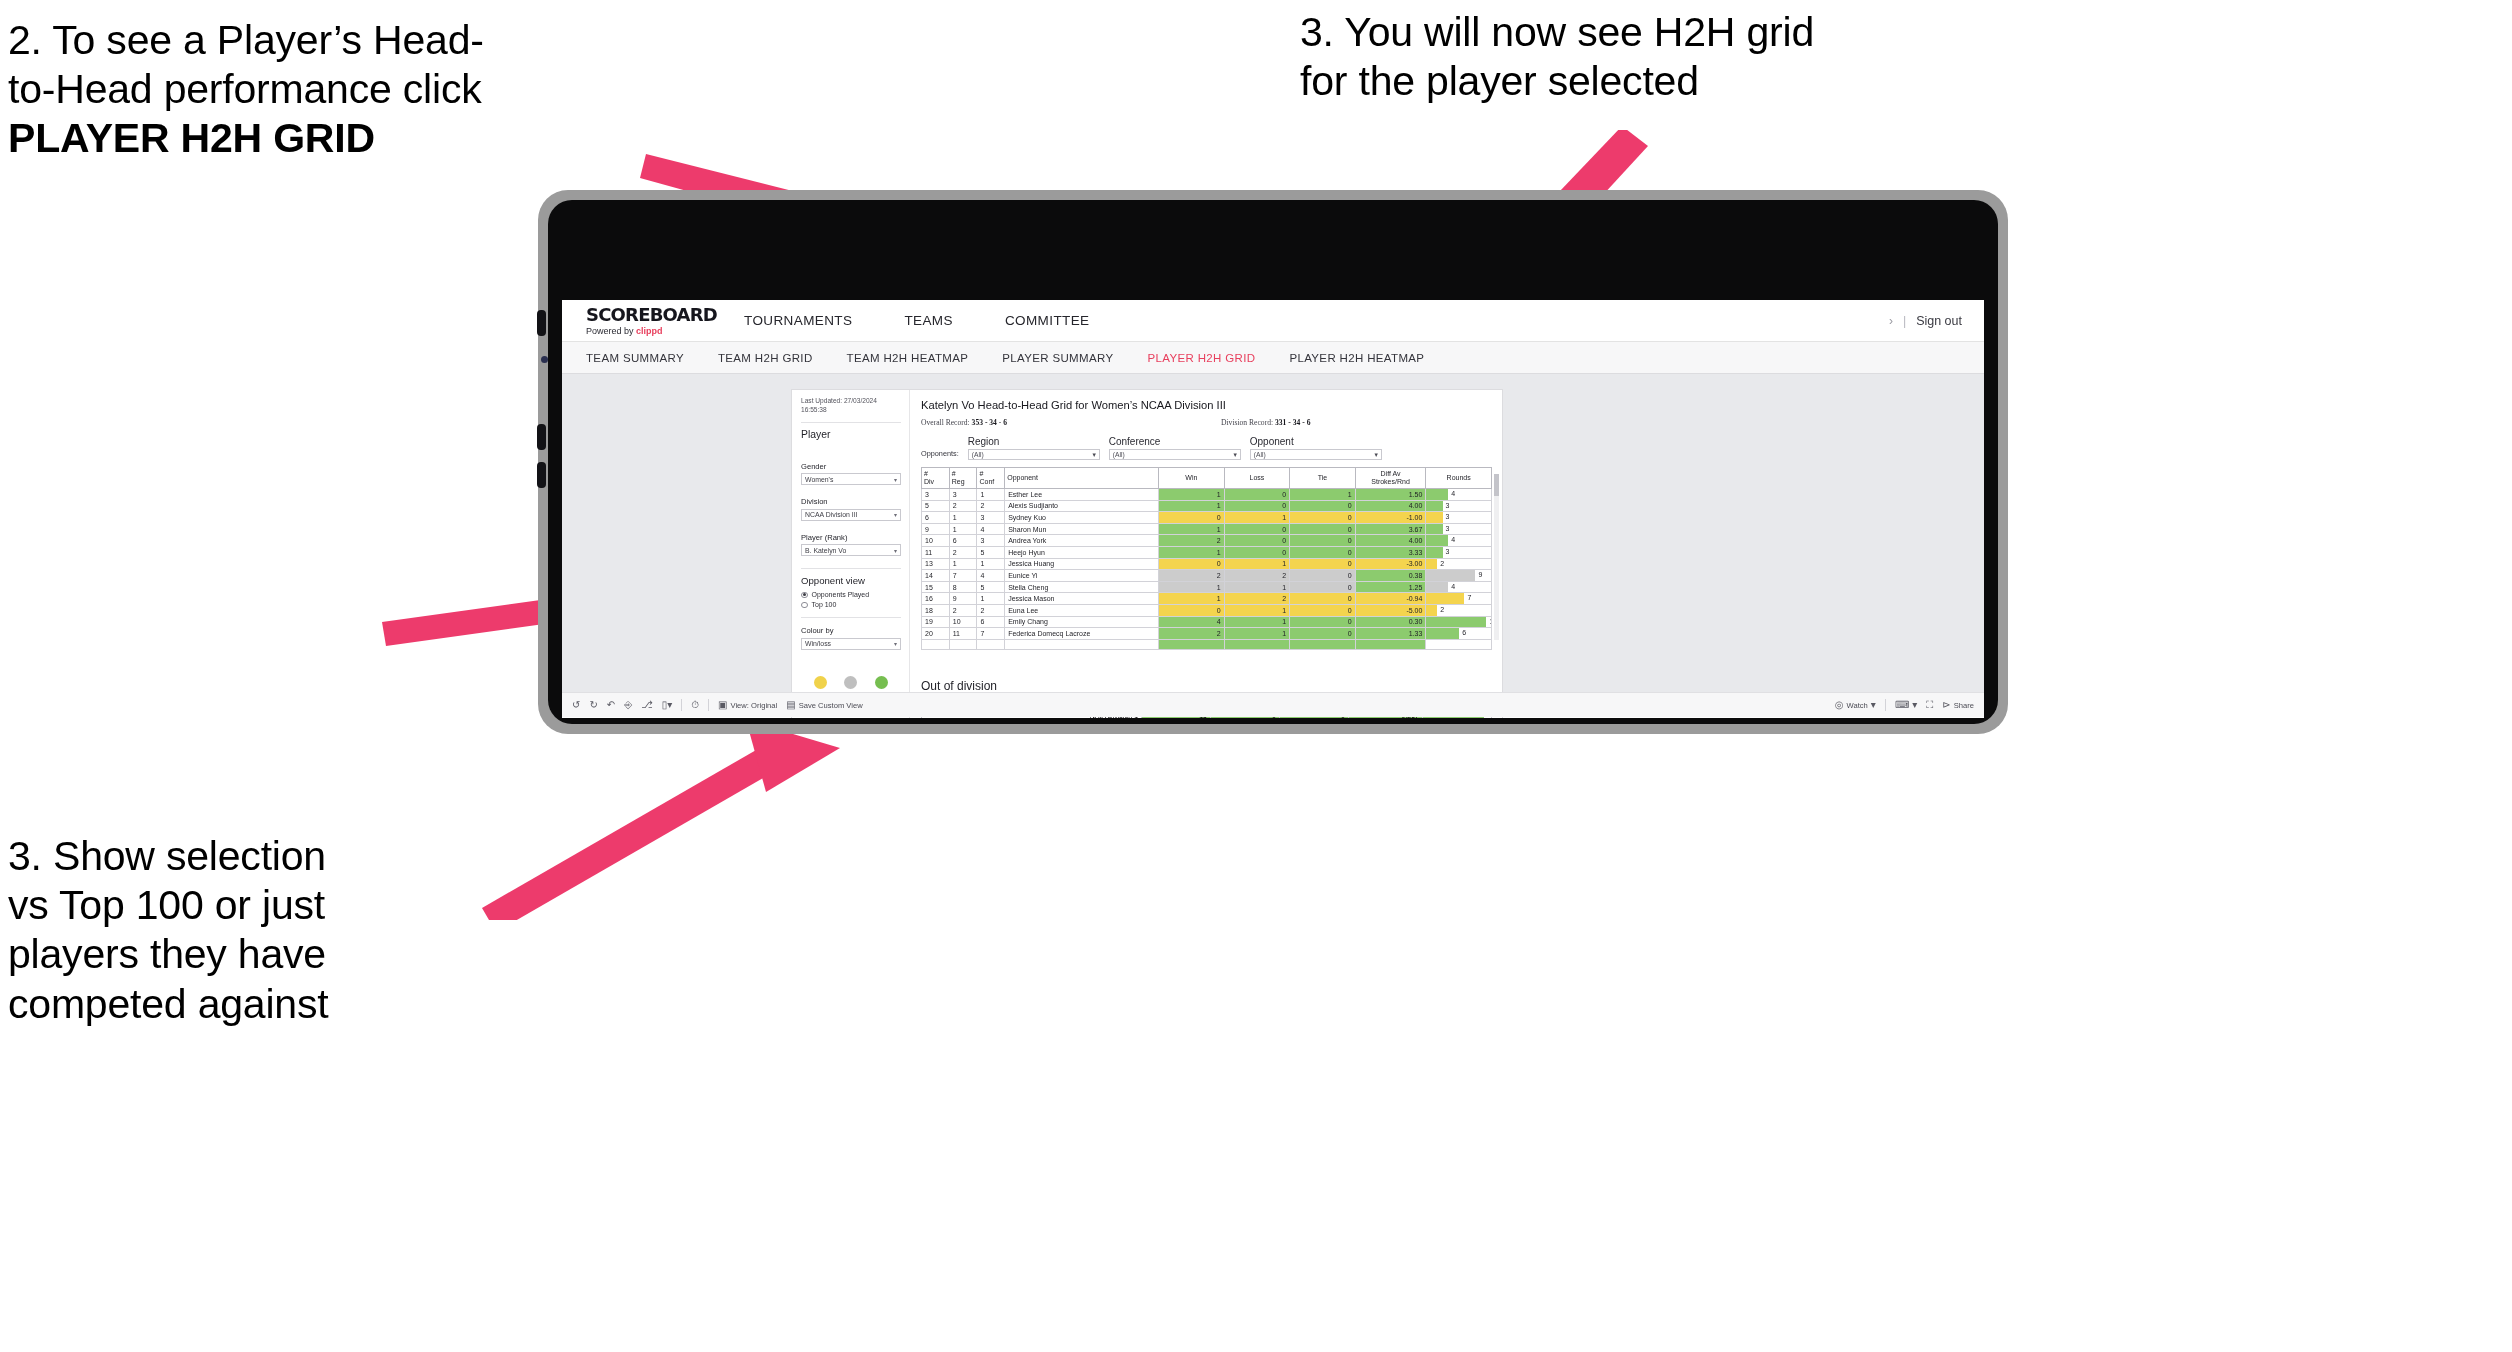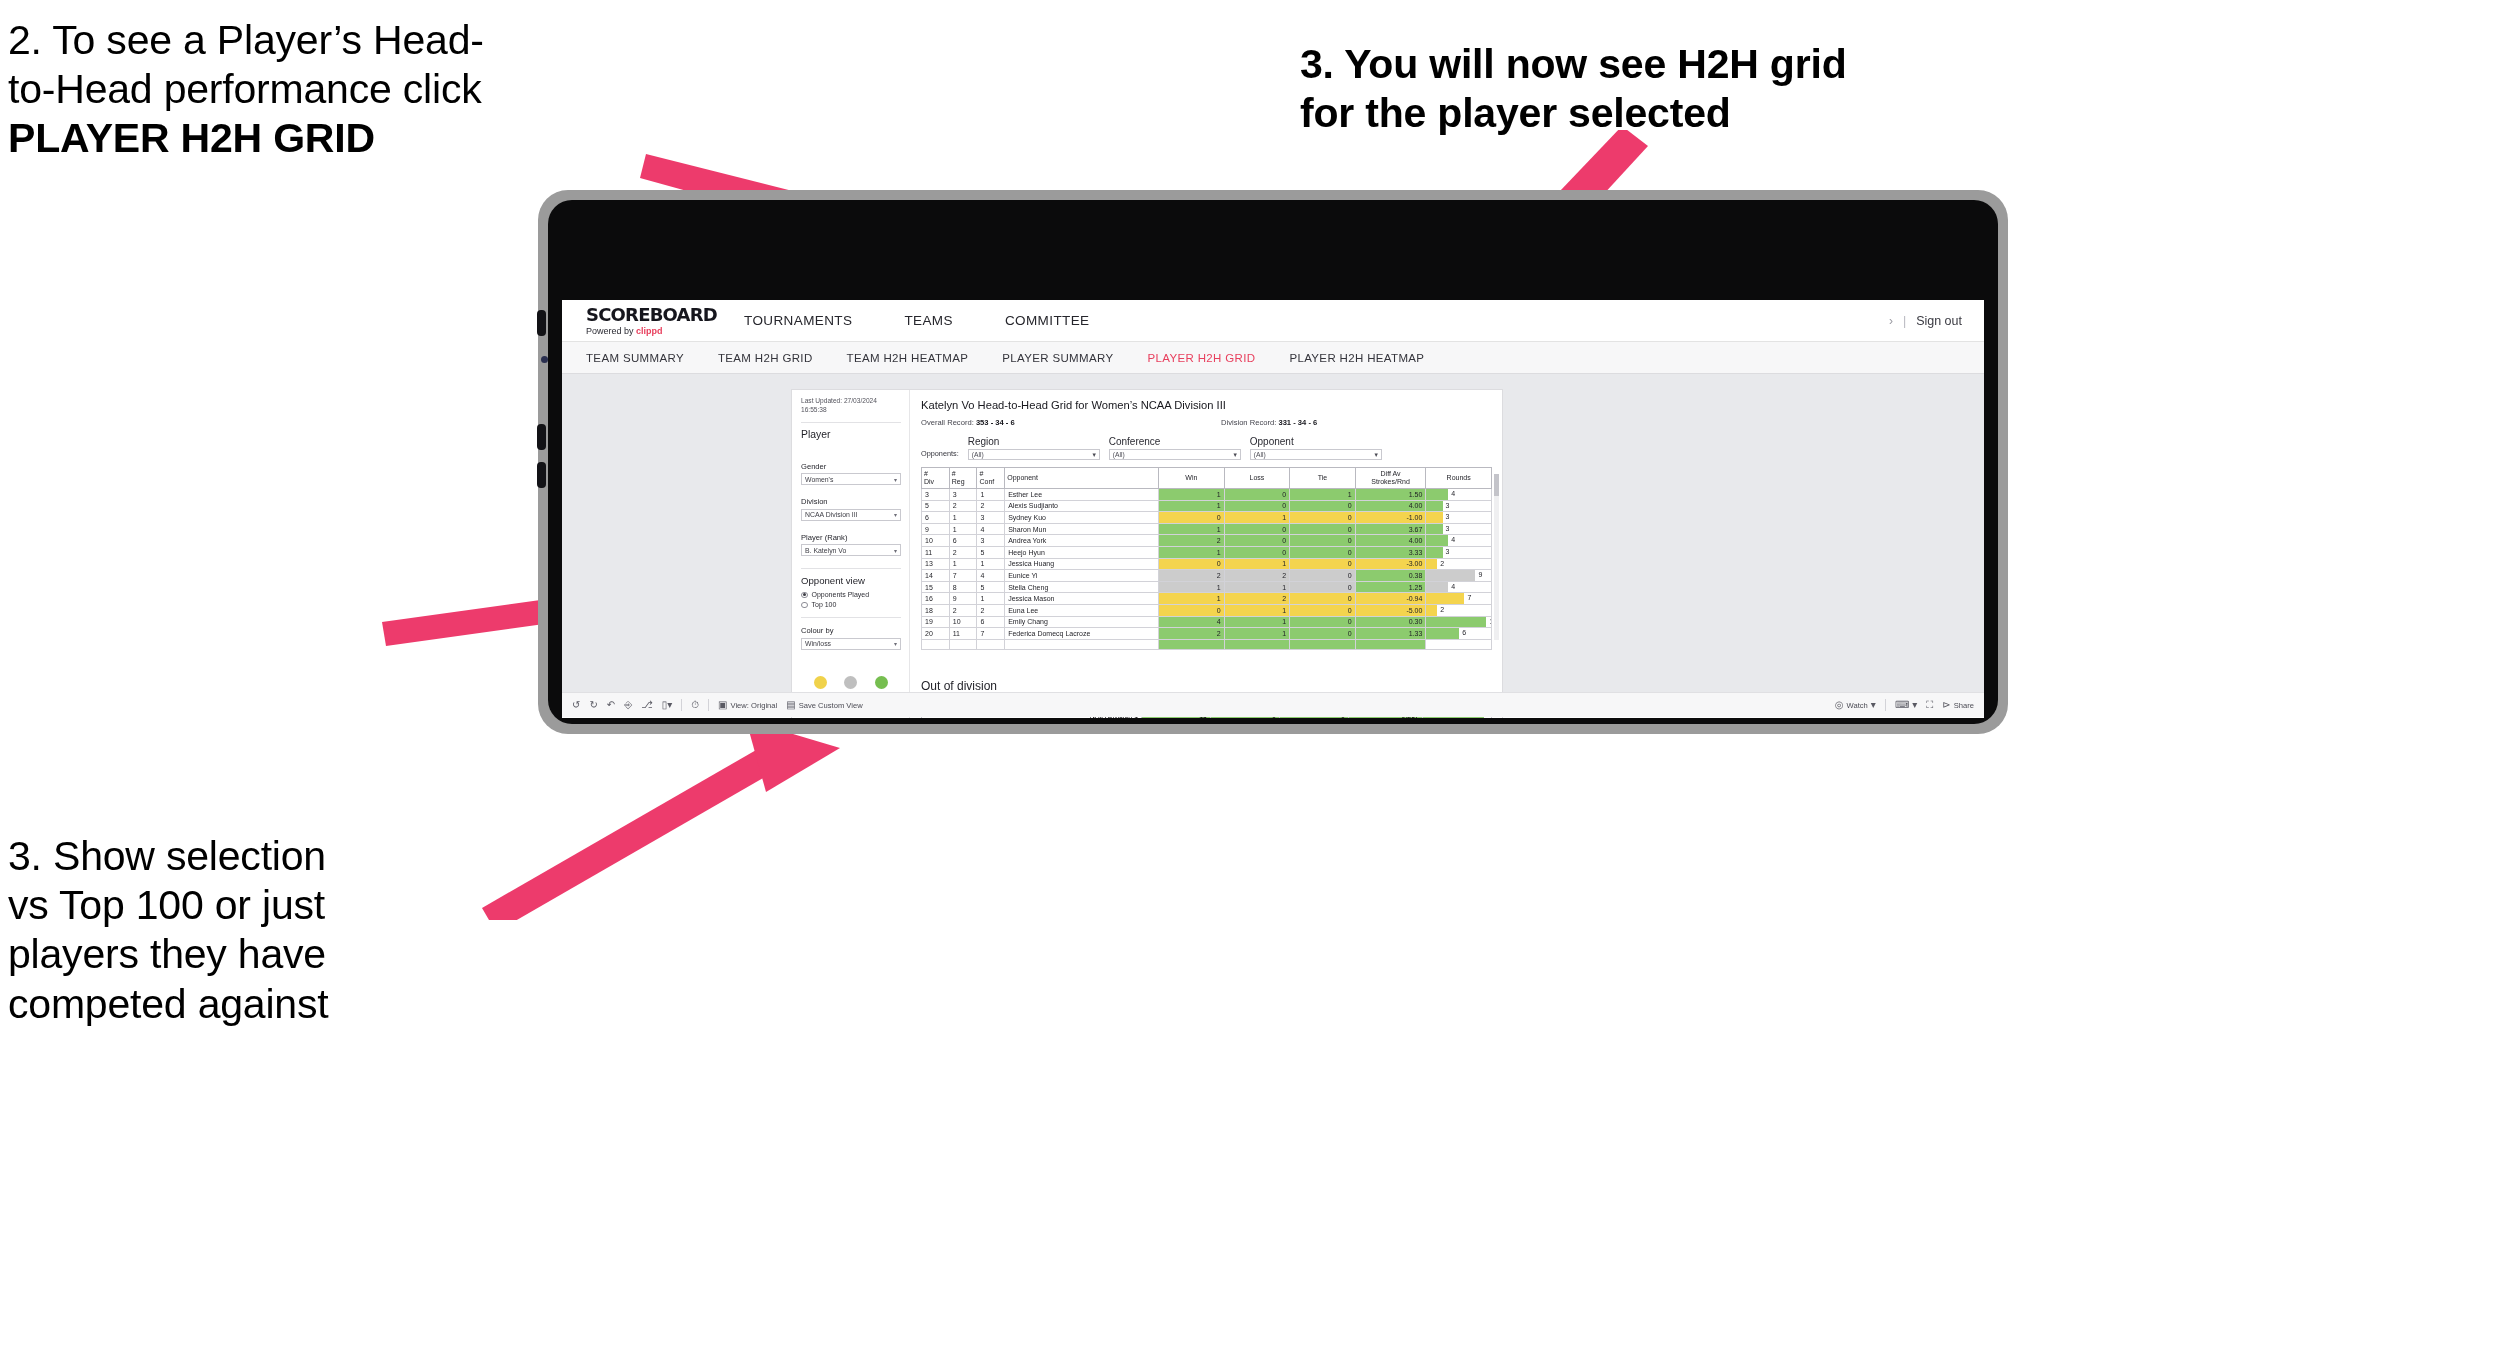--- a/index.html
+++ b/index.html
@@ -17,21 +17,21 @@
     color: #000;
     font-family: "Liberation Sans", sans-serif;
     font-size: 41px;
     line-height: 1.20;
     letter-spacing: -0.2px;
     white-space: pre-wrap;
   }
   #annot1 { left: 8px;  top: 16px;  width: 760px; }
   #annot1 .b { font-weight: bold; display:block; }
   #annot2 { left: 8px;  top: 502px; width: 520px; }
-  #annot3 { left: 1300px; top: 40px; width: 820px; font-weight: bold; }
+  #annot3 { left: 1300px; top: 8px; width: 820px; }
   #annot4 { left: 8px;  top: 832px; width: 540px; }
 
   
   .arrow { position: absolute; pointer-events: none; }
 
   
   #tablet {
     position: absolute; left: 538px; top: 190px;
     width: 1470px; height: 544px;
   }
@@ -147,21 +147,21 @@
     display:flex; align-items:center; justify-content:center; flex:0 0 auto;
   }
   .radio.on::after { content:''; width:3px; height:3px; border-radius:50%; background:#3c3c44; }
   .legend-dots { display:flex; justify-content: space-around; margin-top: 26px; padding: 0 4px;}
   .legend-dots .dot { width: 13px; height: 13px; border-radius: 50%; }
   .legend-labels { display:flex; justify-content: space-around; margin-top: 6px; padding: 0 2px; font-size: 7.2px; color:#2f2f36;}
 
   
   #content { flex: 1; padding: 9px 10px 0 11px; position: relative; overflow: hidden; }
   #viz-title { font-size: 11.2px; color: #17171d; margin-bottom: 7px; }
-  #records { display: flex; font-size: 7.6px; color: #44444d; margin-bottom: 9px; }
+  #records { display: flex; font-size: 7.6px; color: #44444d; margin-bottom: 9px; font-family: Liberation Serif, serif; }
   #records b { color: #17171d; font-weight: bold; }
   #rec-overall { width: 300px; }
   .opp-filters { display:flex; align-items: flex-end; gap: 9px; margin-bottom: 7px; }
   .opp-label { font-size: 7.3px; color:#34343c; padding-bottom: 2px; }
   .opp-group { }
   .opp-group .ol { font-size: 10px; color:#2a2a32; margin-bottom: 2px;}
   .opp-select {
     height: 11px; border:1px solid #c9c9cf; background:#fff;
     display:flex; align-items:center; justify-content:space-between;
     padding: 0 3px; font-size: 6.7px; color:#4a4a53; cursor:pointer;

